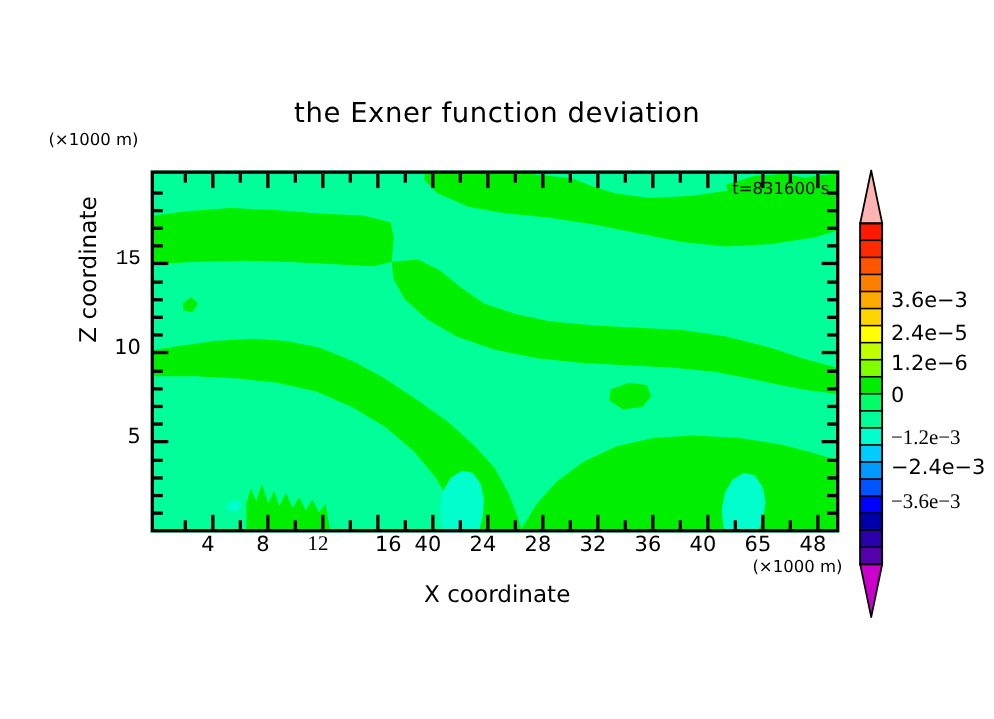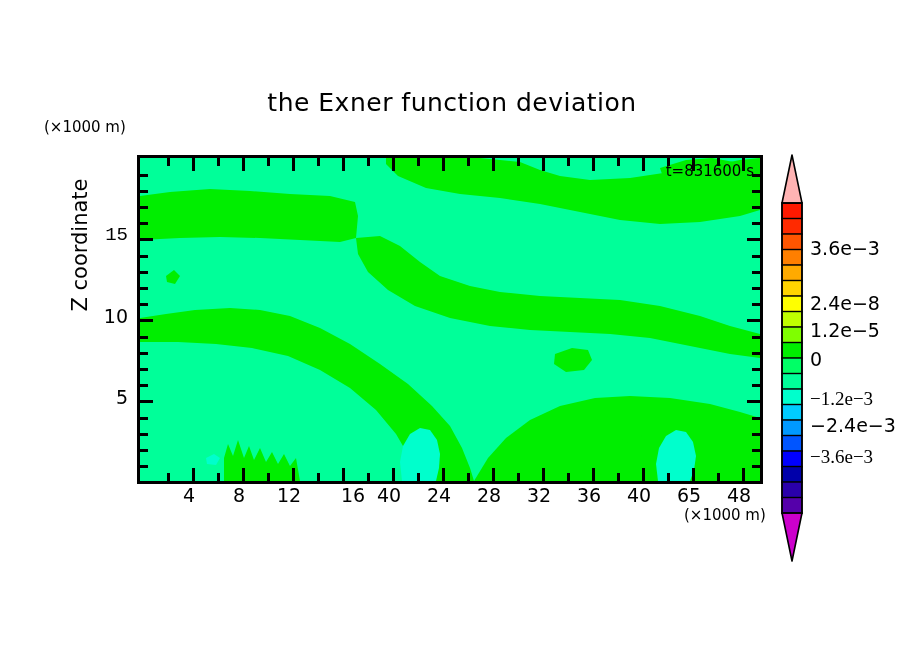--- a/index.html
+++ b/index.html
@@ -172,20 +172,21 @@
 <body>
 
 <div class="page">
 
   <div id="chart-title">the Exner function deviation</div>
 
   <div id="y-unit-label">(×1000 m)</div>
   <div id="x-unit-label">(×1000 m)</div>
 
   <div id="y-axis-title">Z coordinate</div>
+  <div id="x-axis-title">X coordinate</div>
 
   <div id="plot-area">
     <svg id="contour-svg" viewBox="0 0 620 323" preserveAspectRatio="none">
       <defs>
         <clipPath id="plotclip">
             <rect x="0" y="0" width="620" height="323"></rect>
           </clipPath>
       </defs>
       <g clip-path="url(#plotclip)">
 
@@ -345,21 +346,21 @@
     <div class="tick-yr minor" style="top:97px;"></div>
     <div class="tick-yr major" style="top:80px;"></div>
     <div class="tick-yr minor" style="top:64px;"></div>
     <div class="tick-yr minor" style="top:48px;"></div>
     <div class="tick-yr minor" style="top:32px;"></div>
     <div class="tick-yr minor" style="top:16px;"></div>
   </div>
 
   <div class="xticklabel" style="left:189px;">4</div>
   <div class="xticklabel" style="left:239px;">8</div>
-  <div class="xticklabel" style="left:289px;">12</div>
+  <div class="xticklabel" style="left:289px;font-family:Liberation Serif, serif;">12</div>
   <div class="xticklabel" style="left:339px;margin-left:14px;">16</div>
   <div class="xticklabel" style="left:389px;">40</div>
   <div class="xticklabel" style="left:439px;">24</div>
   <div class="xticklabel" style="left:489px;">28</div>
   <div class="xticklabel" style="left:539px;">32</div>
   <div class="xticklabel" style="left:589px;">36</div>
   <div class="xticklabel" style="left:639px;">40</div>
   <div class="xticklabel" style="left:689px;">65</div>
   <div class="xticklabel" style="left:739px;">48</div>
 
@@ -390,21 +391,21 @@
           <rect x="0" y="263.50" width="20" height="15.90" fill="#0000aa" stroke="#000" stroke-width="1.4"></rect>
           <rect x="0" y="279.00" width="20" height="15.90" fill="#2a00aa" stroke="#000" stroke-width="1.4"></rect>
           <rect x="0" y="294.50" width="20" height="15.90" fill="#5500aa" stroke="#000" stroke-width="1.4"></rect>
         </g>
       <polygon id="cb-over" points="10,-48 20,0 0,0" stroke="#000" stroke-width="1.6" stroke-linejoin="round" fill="#ffb3b3"></polygon>
       <polygon id="cb-under" points="10,358 20,310 0,310" stroke="#000" stroke-width="1.6" stroke-linejoin="round" fill="#cc00cc"></polygon>
       <rect x="0" y="0" width="20" height="310" fill="none" stroke="#000" stroke-width="1.6"></rect>
     </svg>
   </div>
 
-  <div class="cb-label" style="top:248px;">3.6e−3</div>
-  <div class="cb-label" style="top:303px;">2.4e−8</div>
-  <div class="cb-label" style="top:330px;">1.2e−5</div>
+  <div class="cb-label" style="top:273px;">3.6e−3</div>
+  <div class="cb-label" style="top:303px;">2.4e−5</div>
+  <div class="cb-label" style="top:330px;">1.2e−6</div>
   <div class="cb-label" style="top:359px;">0</div>
   <div class="cb-label" style="top:399px;font-family:Liberation Serif, serif;">−1.2e−3</div>
   <div class="cb-label" style="top:425px;">−2.4e−3</div>
   <div class="cb-label" style="top:457px;font-family:Liberation Serif, serif;">−3.6e−3</div>
 
 </div>
 
 </body></html>

